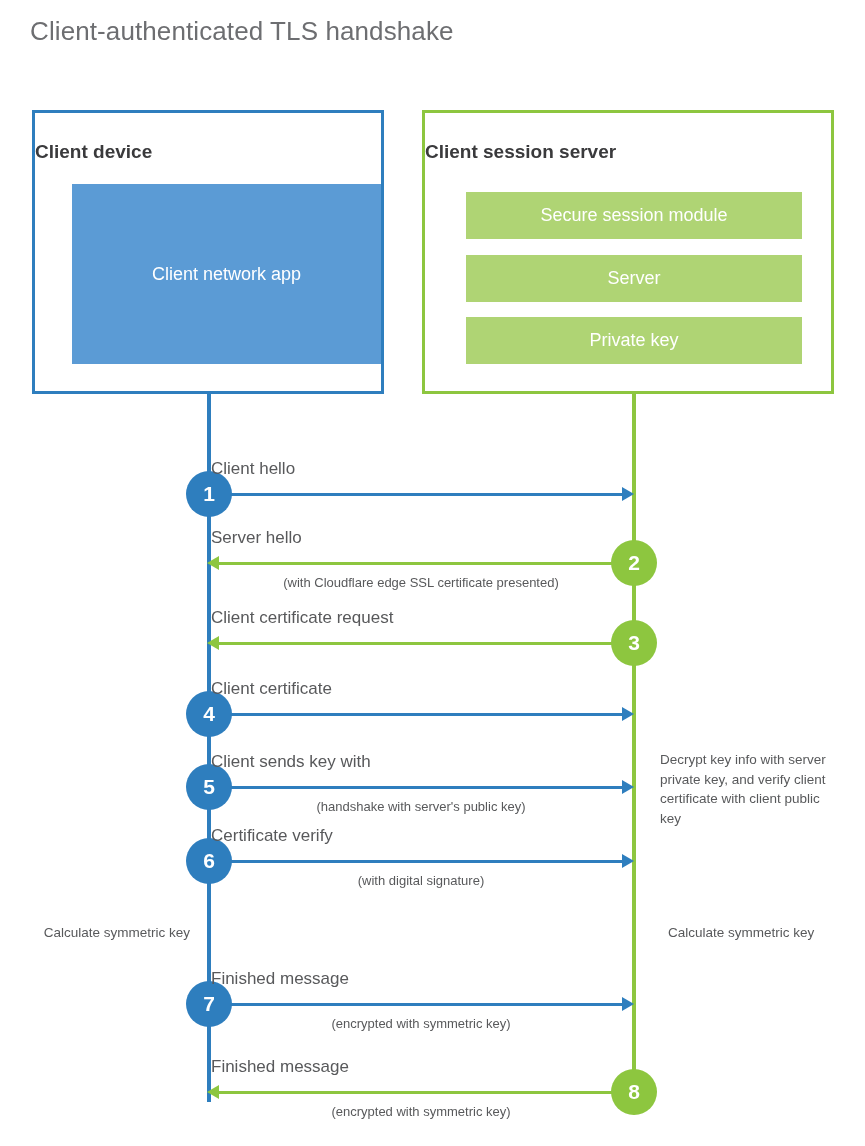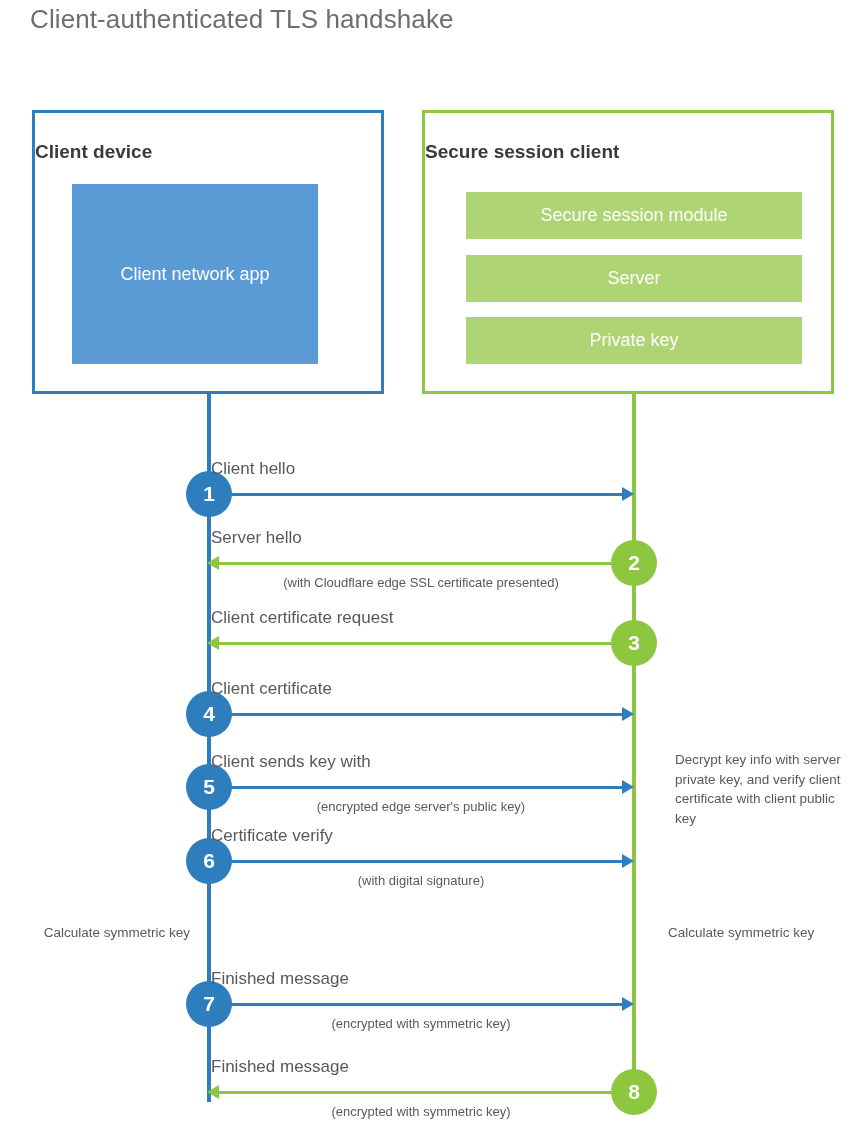--- a/index.html
+++ b/index.html
@@ -20,21 +20,21 @@
     position: absolute;
     left: 0; top: 0;
     width: 865px;
     height: 1146px;
   }
 
   
   .page-title {
     position: absolute;
     left: 30px;
-    top: 4px;
+    top: 16px;
     font-size: 26px;
     font-weight: 400;
     color: #6d6e71;
     letter-spacing: 0.1px;
     white-space: nowrap;
   }
 
   
   .actor-box {
     position: absolute;
@@ -72,21 +72,21 @@
     align-items: center;
     justify-content: center;
     color: #ffffff;
     font-size: 18px;
     font-weight: 400;
     box-sizing: border-box;
   }
   .inner-block.client-app {
     left: 37px;
     top: 71px;
-    width: 246px;
+    width: 309px;
     height: 180px;
     background: #5B9BD5;
     text-align: center;
     line-height: 1.25;
   }
   .inner-block.server-row {
     left: 41px;
     width: 336px;
     height: 47px;
     background: #AFD474;
@@ -182,21 +182,20 @@
     font-size: 13.5px;
     line-height: 1.45;
     color: #58595b;
     white-space: pre-line;
   }
   .side-note.right-server {
     left: 660px;
     top: 750px;
     width: 180px;
     text-align: left;
-    margin-left: 15px;
   }
   .side-note.calc-left {
     left: 40px;
     top: 923px;
     width: 150px;
     text-align: right;
   }
   .side-note.calc-right {
     left: 668px;
     top: 923px;
@@ -210,21 +209,21 @@
 <div id="diagram">
 
   <div class="page-title">Client-authenticated TLS handshake</div>
 
   <div class="actor-box client">
     <div class="actor-title">Client device</div>
     <div class="inner-block client-app">Client network app</div>
   </div>
 
   <div class="actor-box server">
-    <div class="actor-title">Secure session client</div>
+    <div class="actor-title">Client session server</div>
     <div class="inner-block server-row server-row-1">Secure session module</div>
     <div class="inner-block server-row server-row-2">Server</div>
     <div class="inner-block server-row server-row-3">Private key</div>
   </div>
 
   <div class="lifeline client-line"></div>
   <div class="lifeline server-line"></div>
 
   <div id="messages">
       <div class="msg" style="top: 494px;">
@@ -250,21 +249,21 @@
         <div class="arrow-line blue" style="left: 209px; width: 415px;"></div>
         <div class="arrow-head right blue" style="left: 622px;"></div>
         <div class="step-badge blue">4</div>
         <div class="msg-label">Client certificate</div>
       </div>
       <div class="msg" style="top: 787px;">
         <div class="arrow-line blue" style="left: 209px; width: 415px;"></div>
         <div class="arrow-head right blue" style="left: 622px;"></div>
         <div class="step-badge blue">5</div>
         <div class="msg-label">Client sends key with</div>
-        <div class="msg-sublabel">(encrypted edge server's public key)</div>
+        <div class="msg-sublabel">(handshake with server's public key)</div>
       </div>
       <div class="msg" style="top: 861px;">
         <div class="arrow-line blue" style="left: 209px; width: 415px;"></div>
         <div class="arrow-head right blue" style="left: 622px;"></div>
         <div class="step-badge blue">6</div>
         <div class="msg-label">Certificate verify</div>
         <div class="msg-sublabel">(with digital signature)</div>
       </div>
       <div class="msg" style="top: 1004px;">
         <div class="arrow-line blue" style="left: 209px; width: 415px;"></div>

